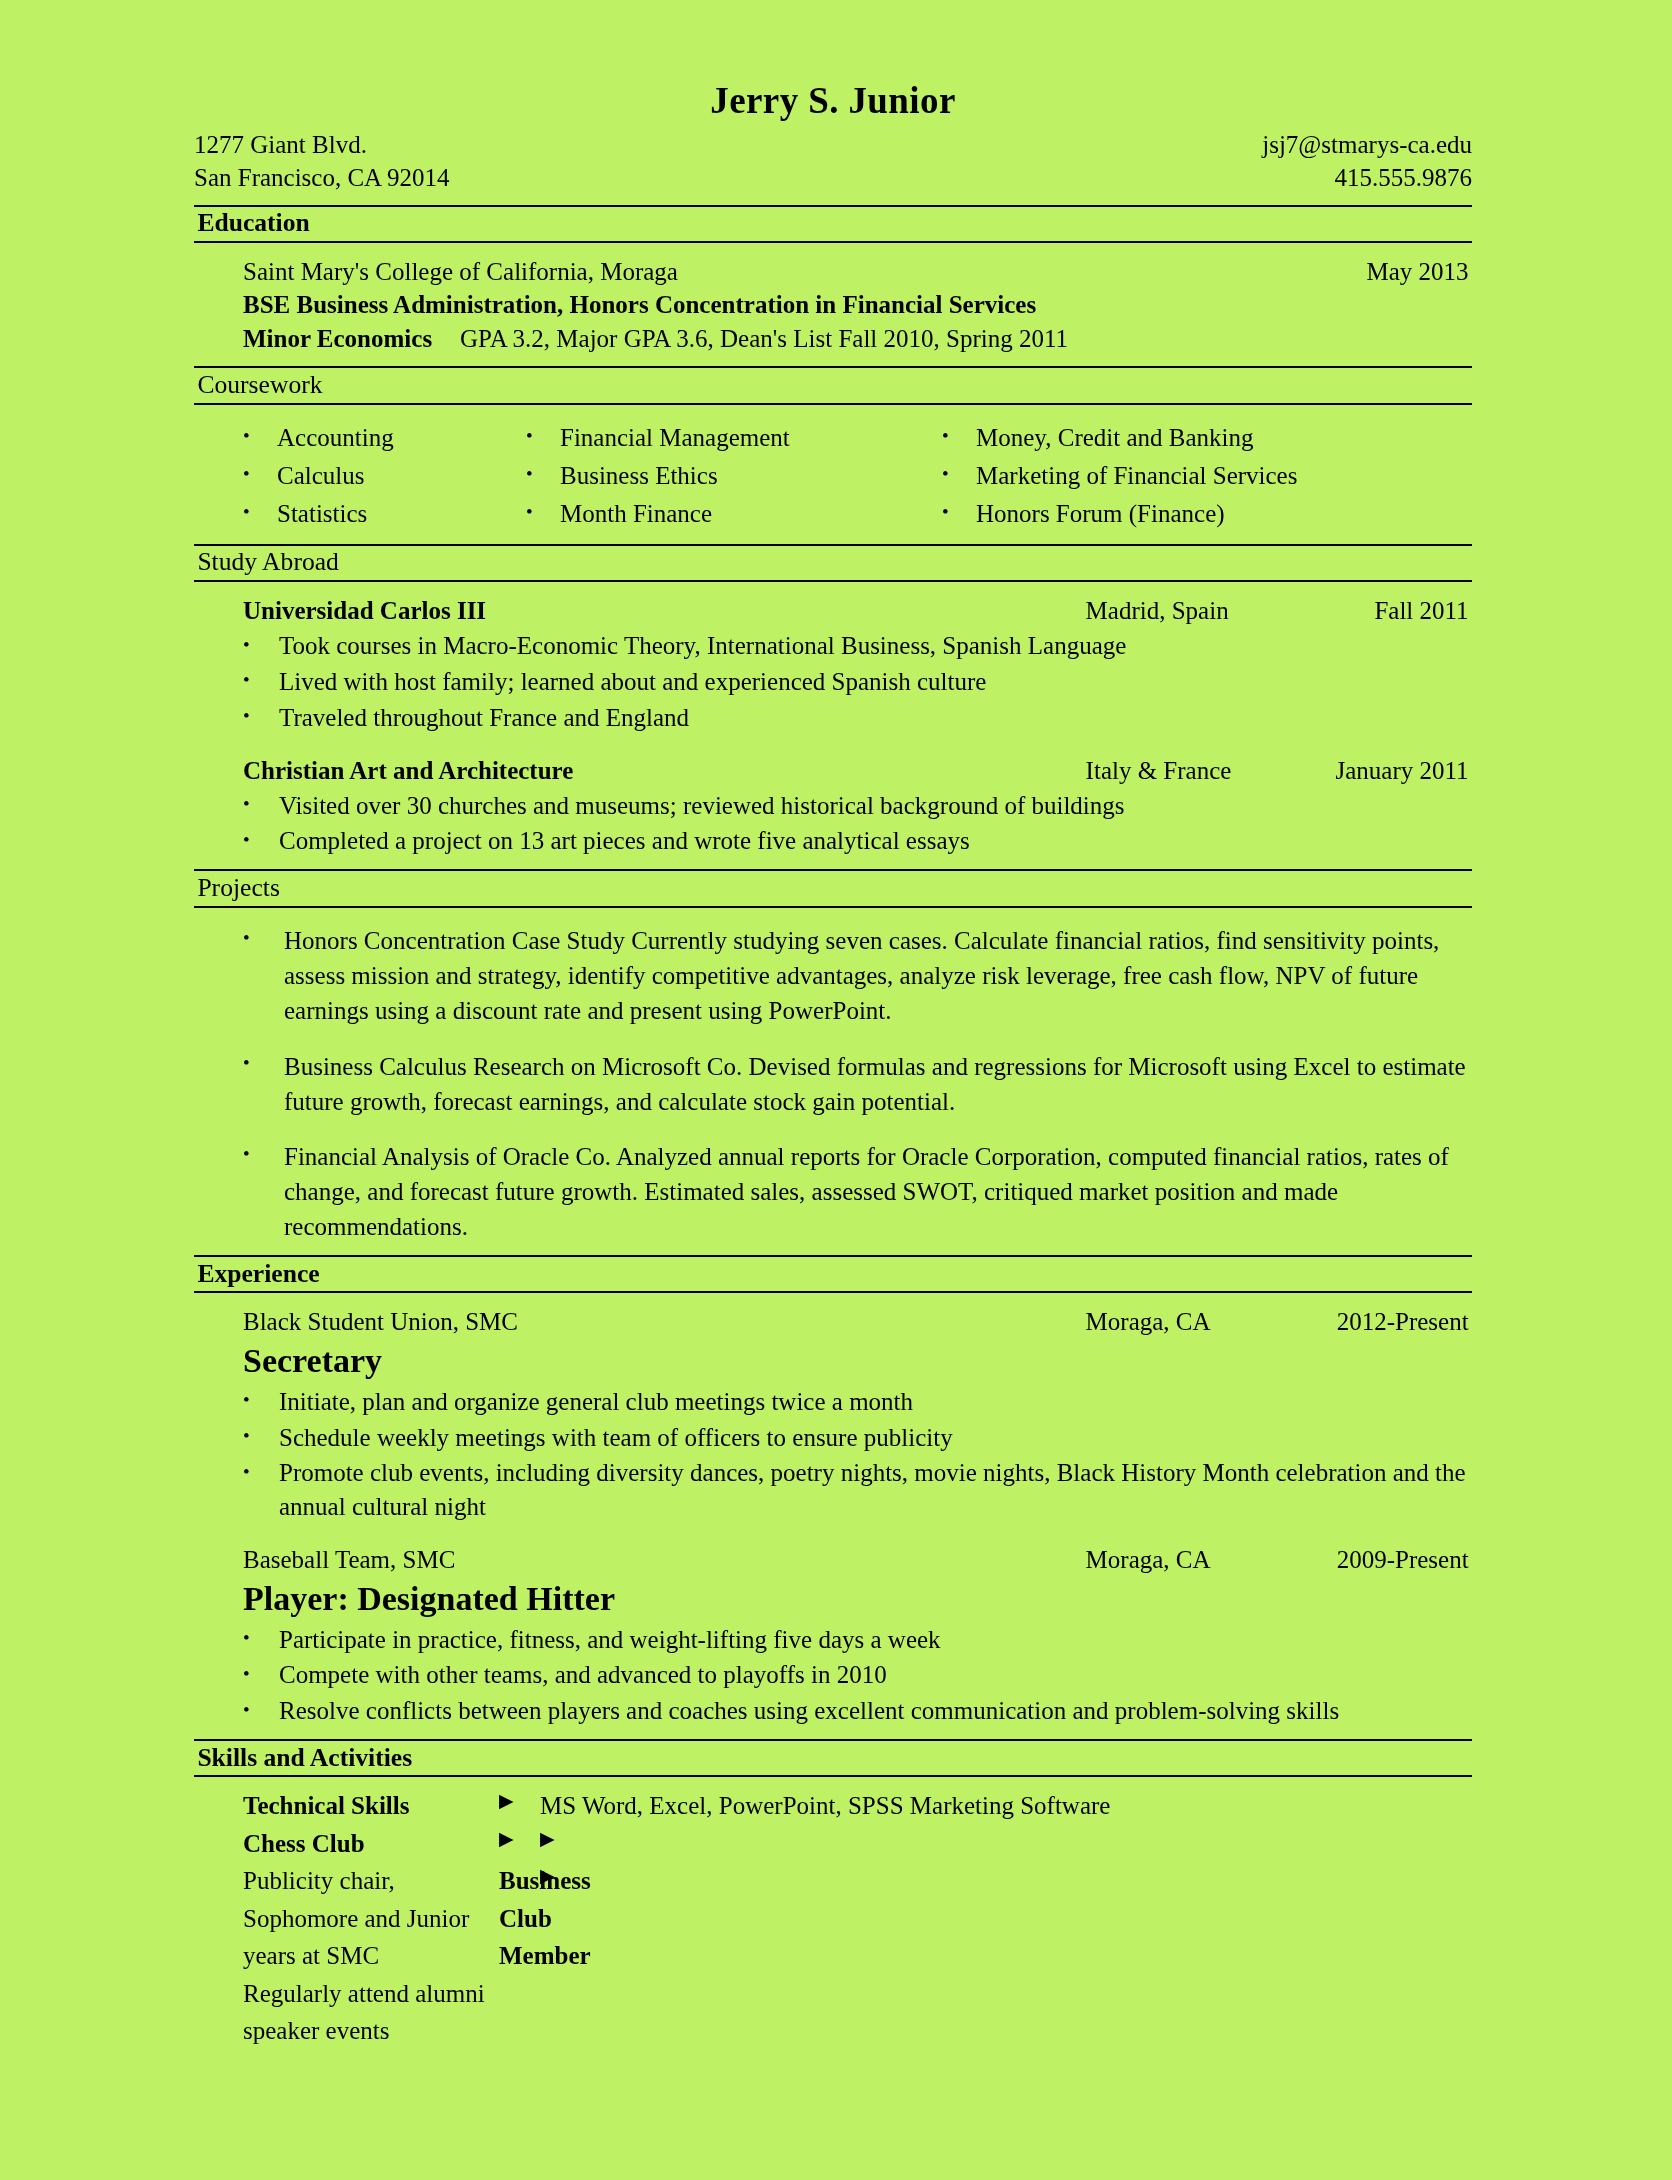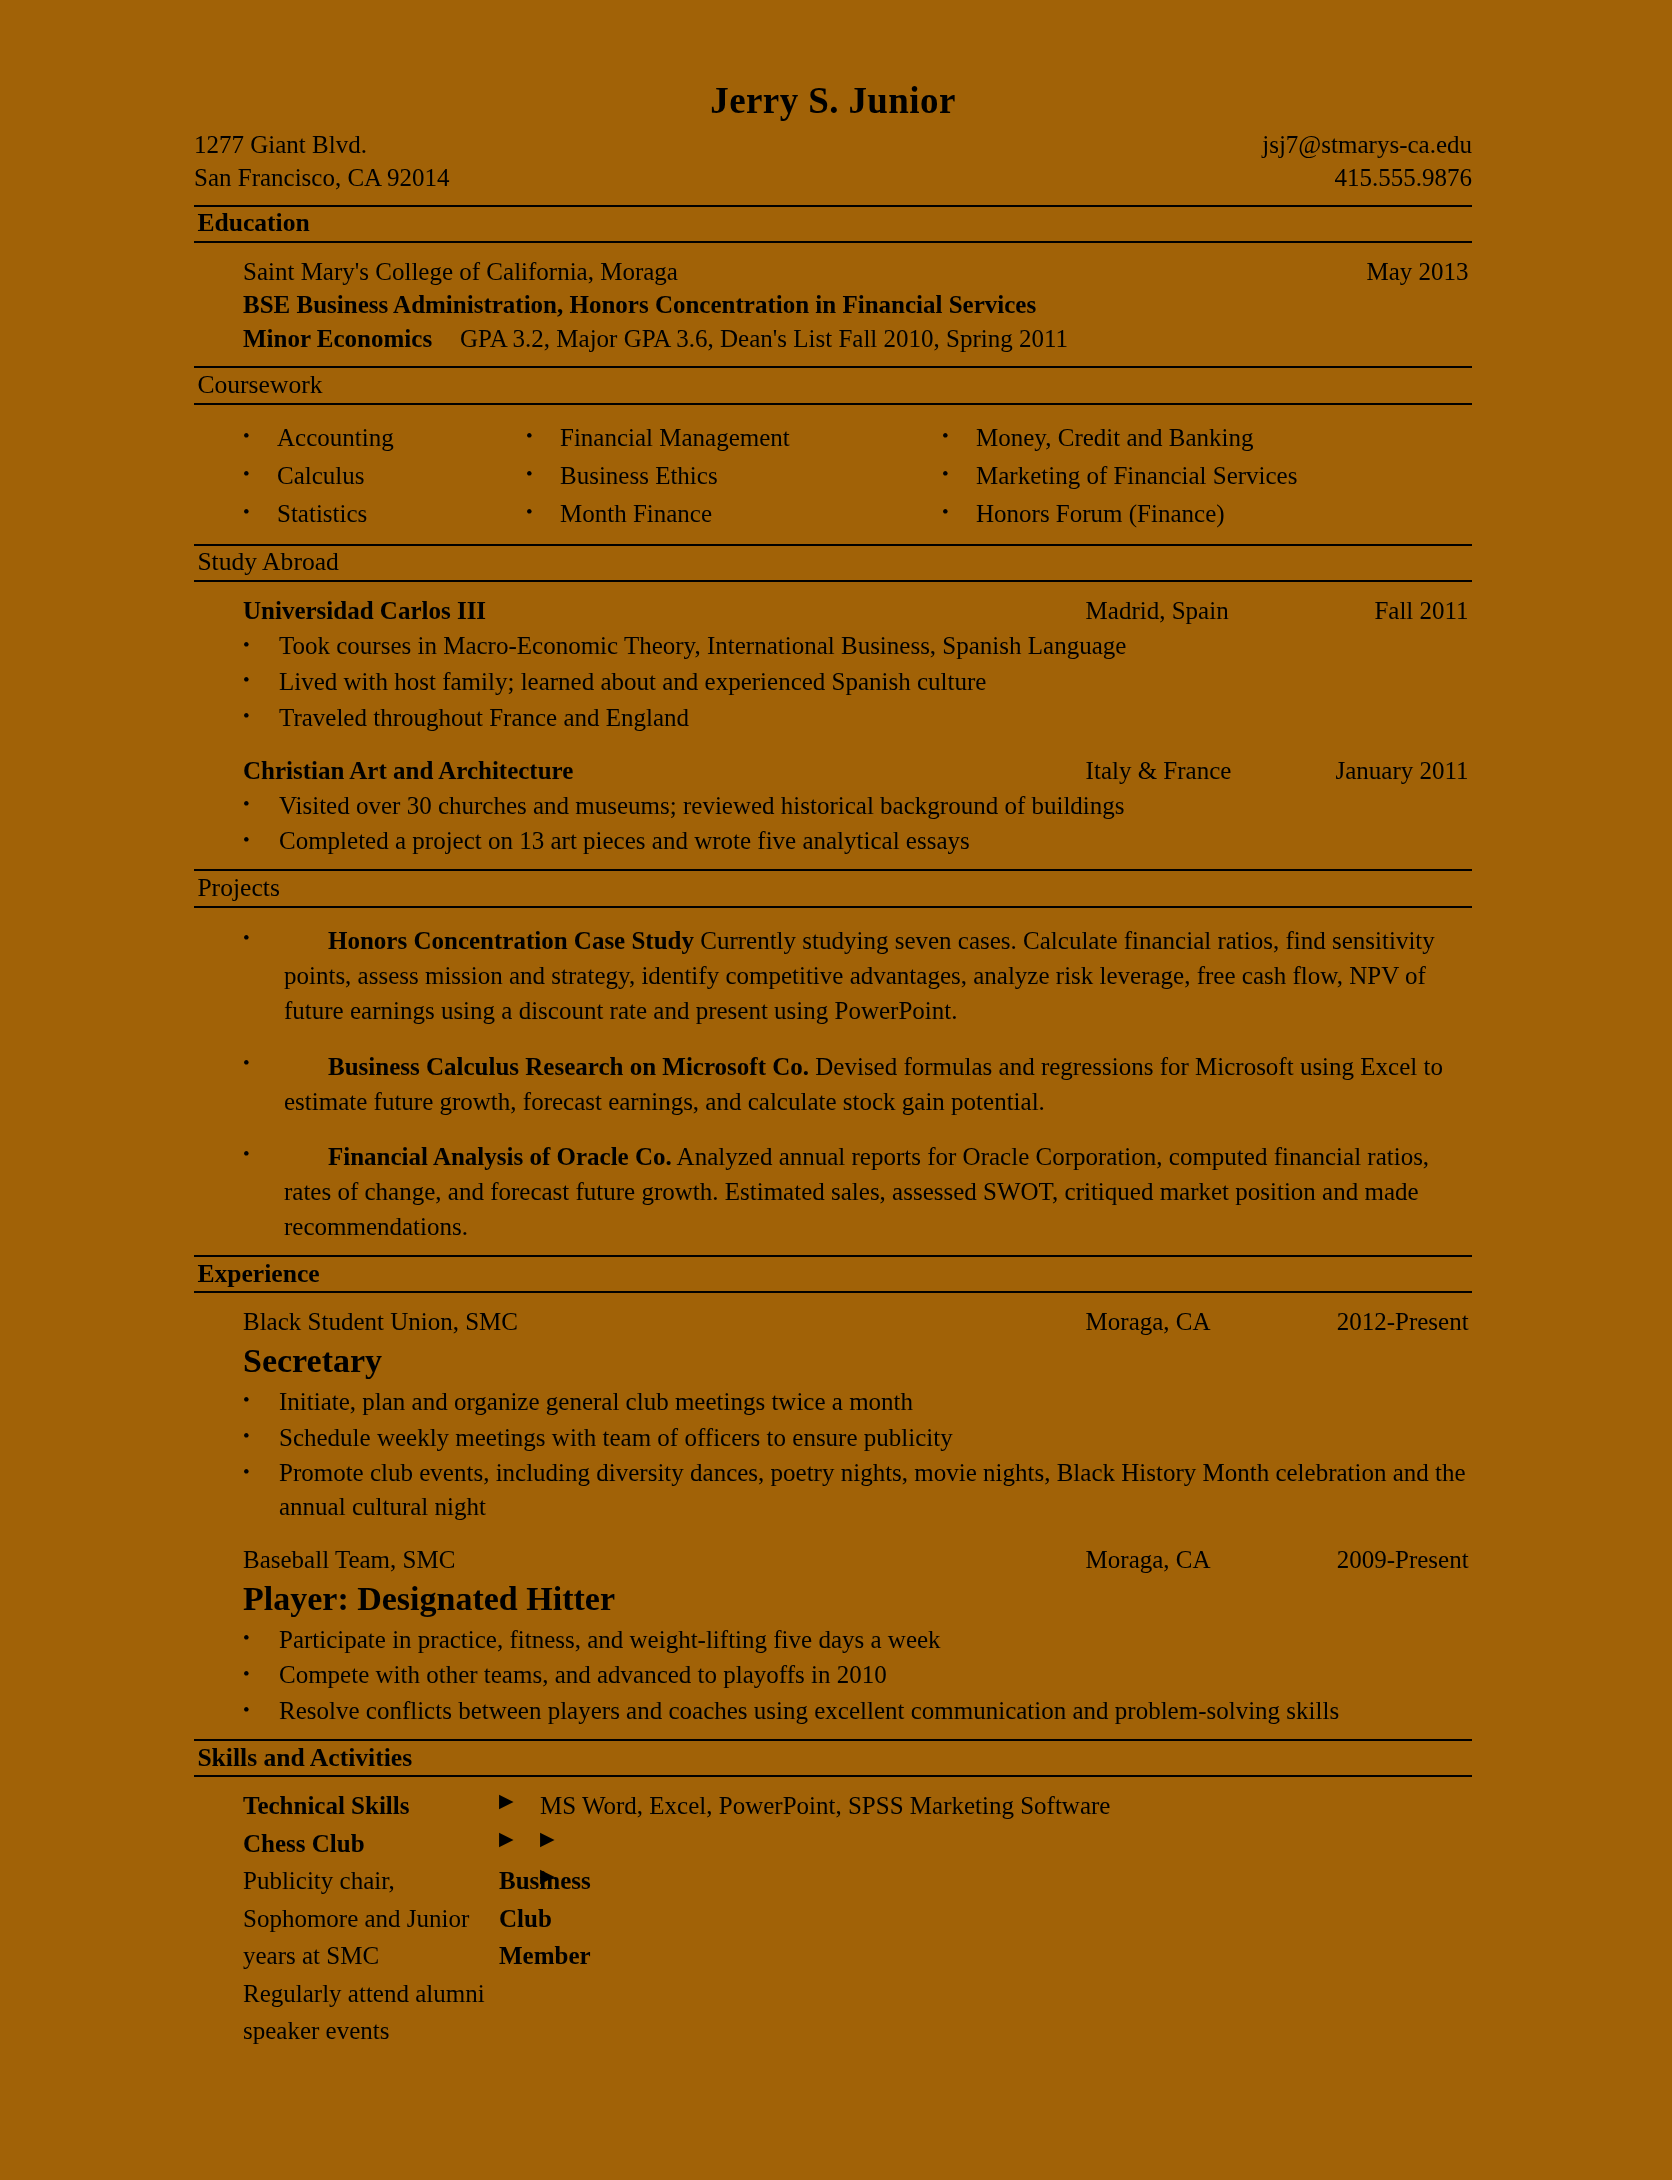--- a/index.html
+++ b/index.html
@@ -14,21 +14,21 @@
     font-family: "Liberation Serif", "DejaVu Serif", serif;
     color: #000000;
     position: relative;
     overflow: hidden;
   }
 
   .page {
     position: relative;
     width: 1672px;
     height: 2181px;
-    background: #a16207;
+    background: #bef264;
     padding: 0;
   }
 
   
   .sheet {
     position: absolute;
     left: 194px;
     top: 0;
     width: 1278px;   
   }
@@ -147,21 +147,21 @@
   }
   ul.proj > li:last-child { margin-bottom: 3.4px; }
   .proj-dot {
     flex: 0 0 41px;
     font-size: 19px;
     line-height: 1.4;
     position: relative;
     top: 1.7px;
   }
   .proj-body { flex: 1 1 auto; }
-  .proj-body b { font-weight: bold; margin-left: 44px; }
+  .proj-body b { font-weight: normal; }
 
   
   .xp-block { margin-bottom: 19px; }
   .xp-block:last-child { margin-bottom: 0; }
   .xp-role { font-size: 34px; font-weight: bold; line-height: 1.3; }
 
   
   .skills-grid {
     display: grid;
     grid-template-columns: 256px 41px auto;

